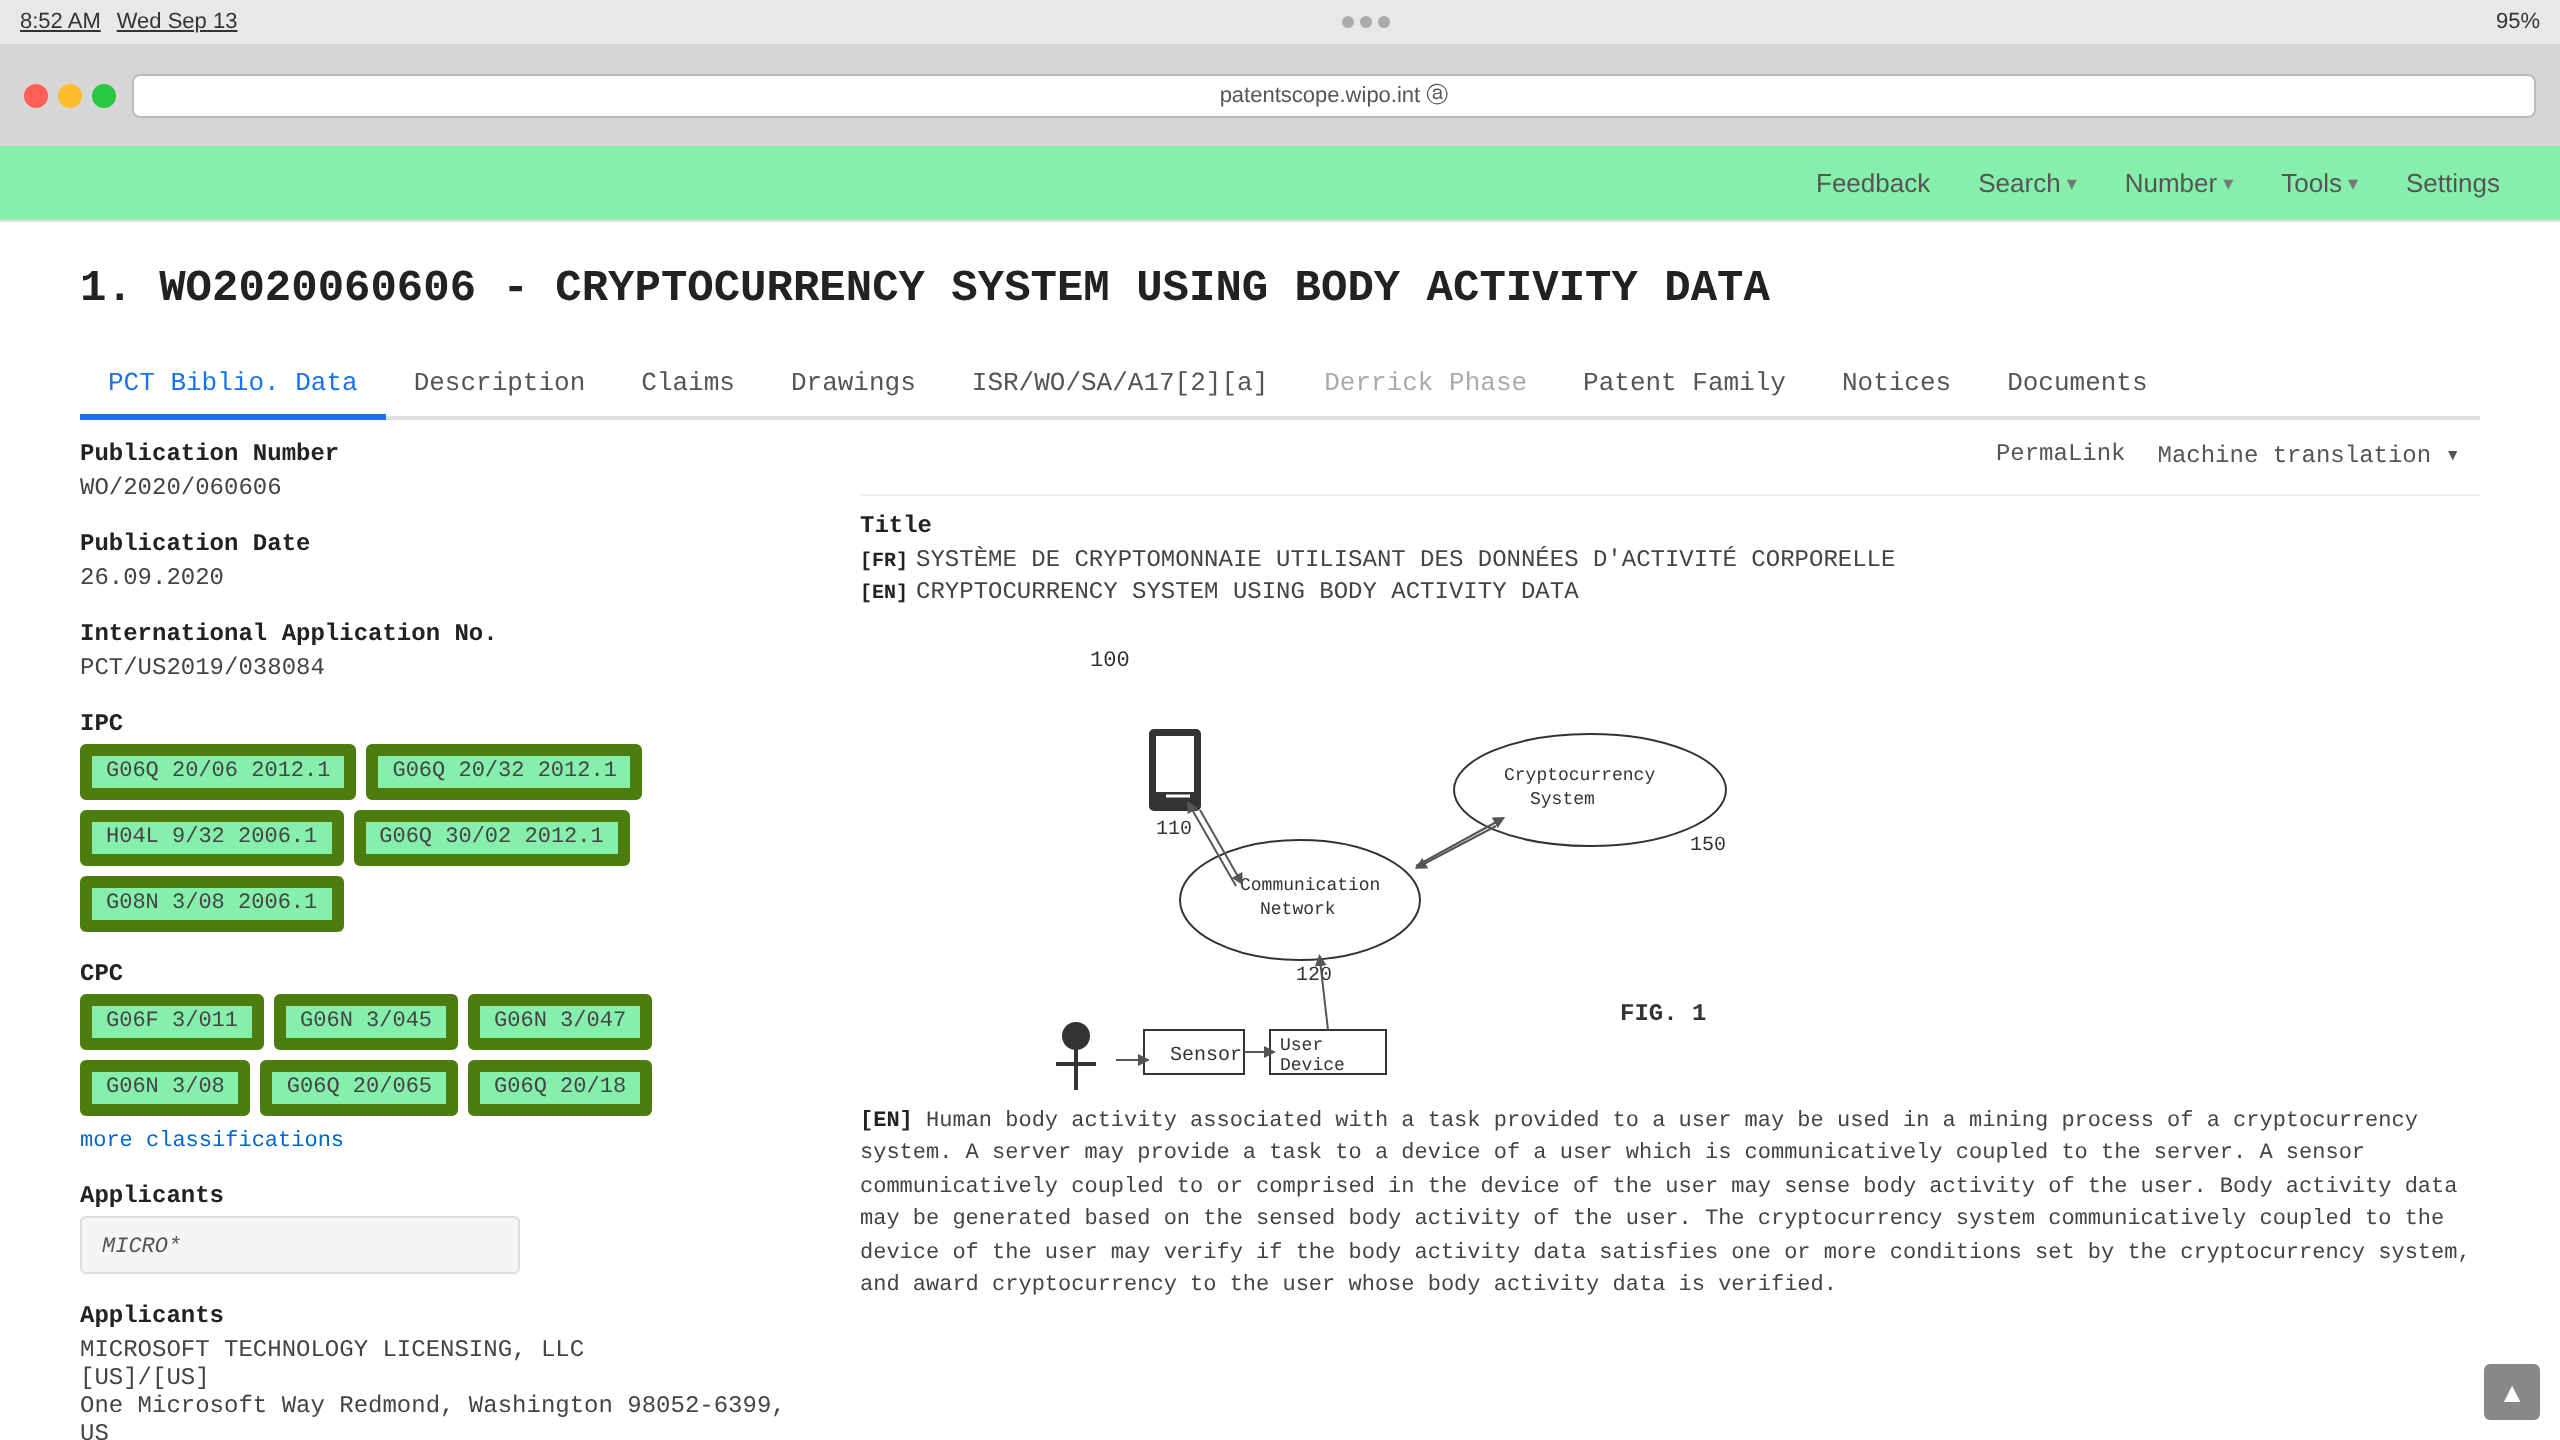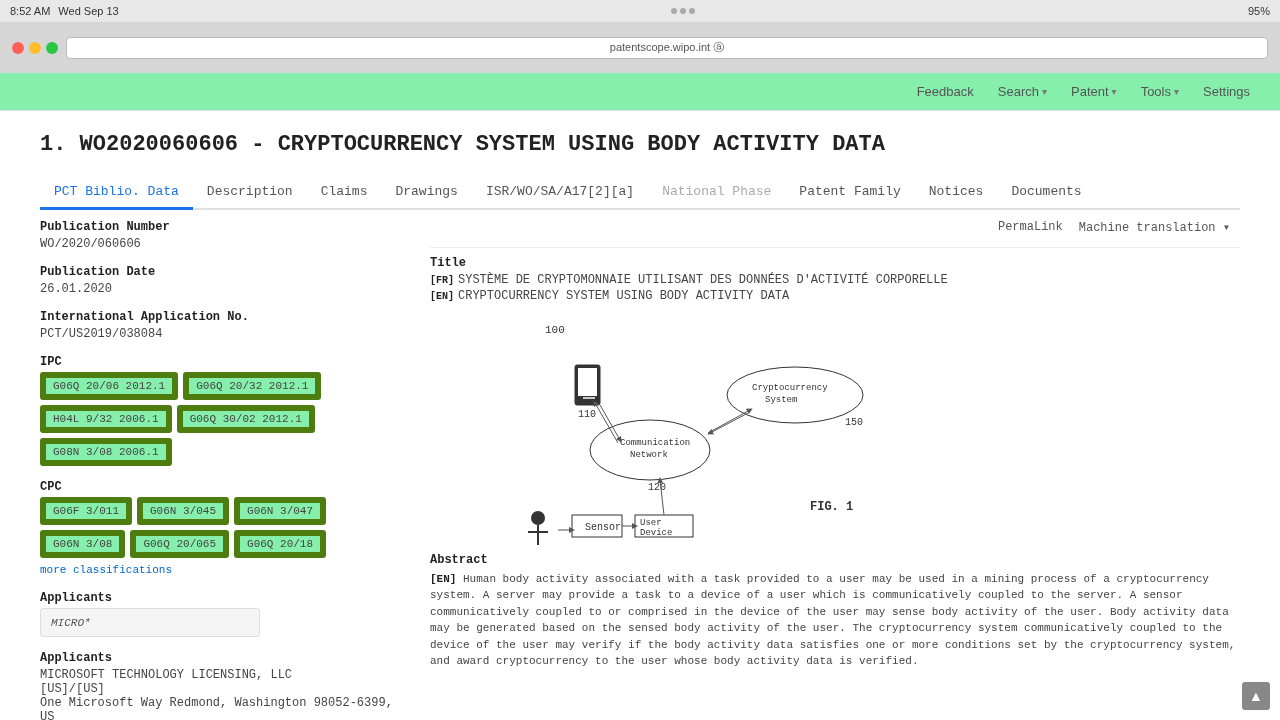--- a/index.html
+++ b/index.html
@@ -17,21 +17,21 @@
     .os-bar {
       background: #e8e8e8;
       height: 22px;
       display: flex;
       align-items: center;
       justify-content: space-between;
       padding: 0 10px;
       font-size: 11px;
       color: #333;
     }
-    .os-bar-left { display: flex; align-items: center; gap: 8px; }
+    .os-bar-left { display: flex; align-items: center; gap: 8px; text-decoration: underline; }
     .os-bar-center { display: flex; align-items: center; gap: 3px; }
     .os-bar-right { display: flex; align-items: center; gap: 6px; }
     .os-dot { width: 6px; height: 6px; border-radius: 50%; background: #aaa; display: inline-block; }
 
     
     .browser-chrome {
       background: #d6d6d6;
       height: 51px;
       display: flex;
       align-items: center;
@@ -289,21 +289,21 @@
 
 <div class="nav-bar">
   <div class="nav-item">
     <span>Feedback</span>
   </div>
   <div class="nav-item">
     <span>Search</span>
     <span class="nav-chevron">▾</span>
   </div>
   <div class="nav-item">
-    <span>Patent</span>
+    <span>Number</span>
     <span class="nav-chevron">▾</span>
   </div>
   <div class="nav-item">
     <span>Tools</span>
     <span class="nav-chevron">▾</span>
   </div>
   <div class="nav-item">
     <span>Settings</span>
   </div>
 </div>
@@ -311,38 +311,38 @@
 <div class="main-content">
 
   <div class="patent-title">1. WO2020060606 - CRYPTOCURRENCY SYSTEM USING BODY ACTIVITY DATA</div>
 
   <div class="tabs">
     <div class="tab active">PCT Biblio. Data</div>
     <div class="tab">Description</div>
     <div class="tab">Claims</div>
     <div class="tab">Drawings</div>
     <div class="tab">ISR/WO/SA/A17[2][a]</div>
-    <div class="tab disabled">National Phase</div>
+    <div class="tab disabled">Derrick Phase</div>
     <div class="tab">Patent Family</div>
     <div class="tab">Notices</div>
     <div class="tab">Documents</div>
   </div>
 
   <div class="content-area">
 
     <div class="left-panel">
 
       <div class="field-group">
         <div class="field-label">Publication Number</div>
         <div class="field-value">WO/2020/060606</div>
       </div>
 
       <div class="field-group">
         <div class="field-label">Publication Date</div>
-        <div class="field-value">26.01.2020</div>
+        <div class="field-value">26.09.2020</div>
       </div>
 
       <div class="field-group">
         <div class="field-label">International Application No.</div>
         <div class="field-value">PCT/US2019/038084</div>
       </div>
 
 
       <div class="field-group">
         <div class="field-label">IPC</div>
@@ -470,21 +470,20 @@
 
           <defs>
             <marker id="arrow" markerWidth="6" markerHeight="6" refX="3" refY="3" orient="auto">
               <path d="M0,0 L0,6 L6,3 z" fill="#555"></path>
             </marker>
           </defs>
         </svg>
       </div>
 
       <div class="abstract-section">
-        <div class="abstract-label">Abstract</div>
         <div class="abstract-text">
           <span class="abstract-lang">[EN]</span>
           <span>Human body activity associated with a task provided to a user may be used in a mining process of a cryptocurrency system. A server may provide a task to a device of a user which is communicatively coupled to the server. A sensor communicatively coupled to or comprised in the device of the user may sense body activity of the user. Body activity data may be generated based on the sensed body activity of the user. The cryptocurrency system communicatively coupled to the device of the user may verify if the body activity data satisfies one or more conditions set by the cryptocurrency system, and award cryptocurrency to the user whose body activity data is verified.</span>
         </div>
       </div>
 
     </div>
   </div>
 </div>
 

